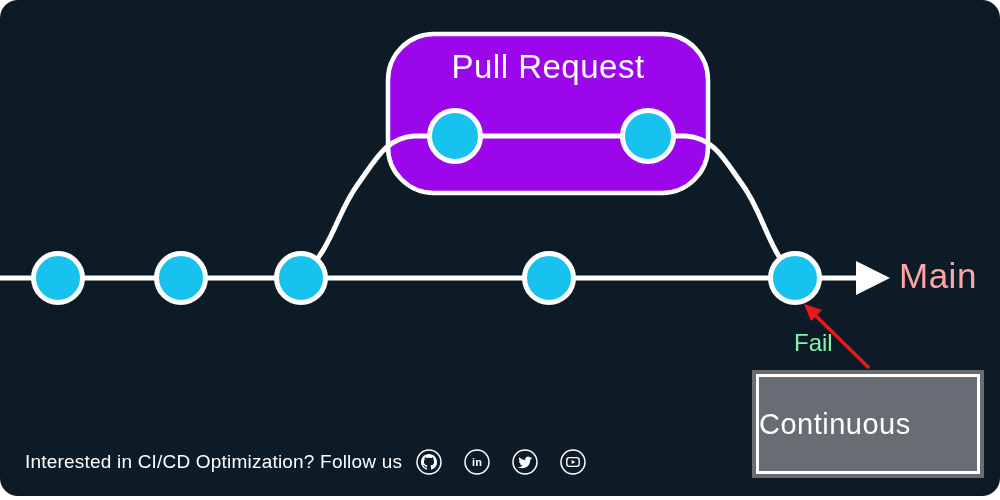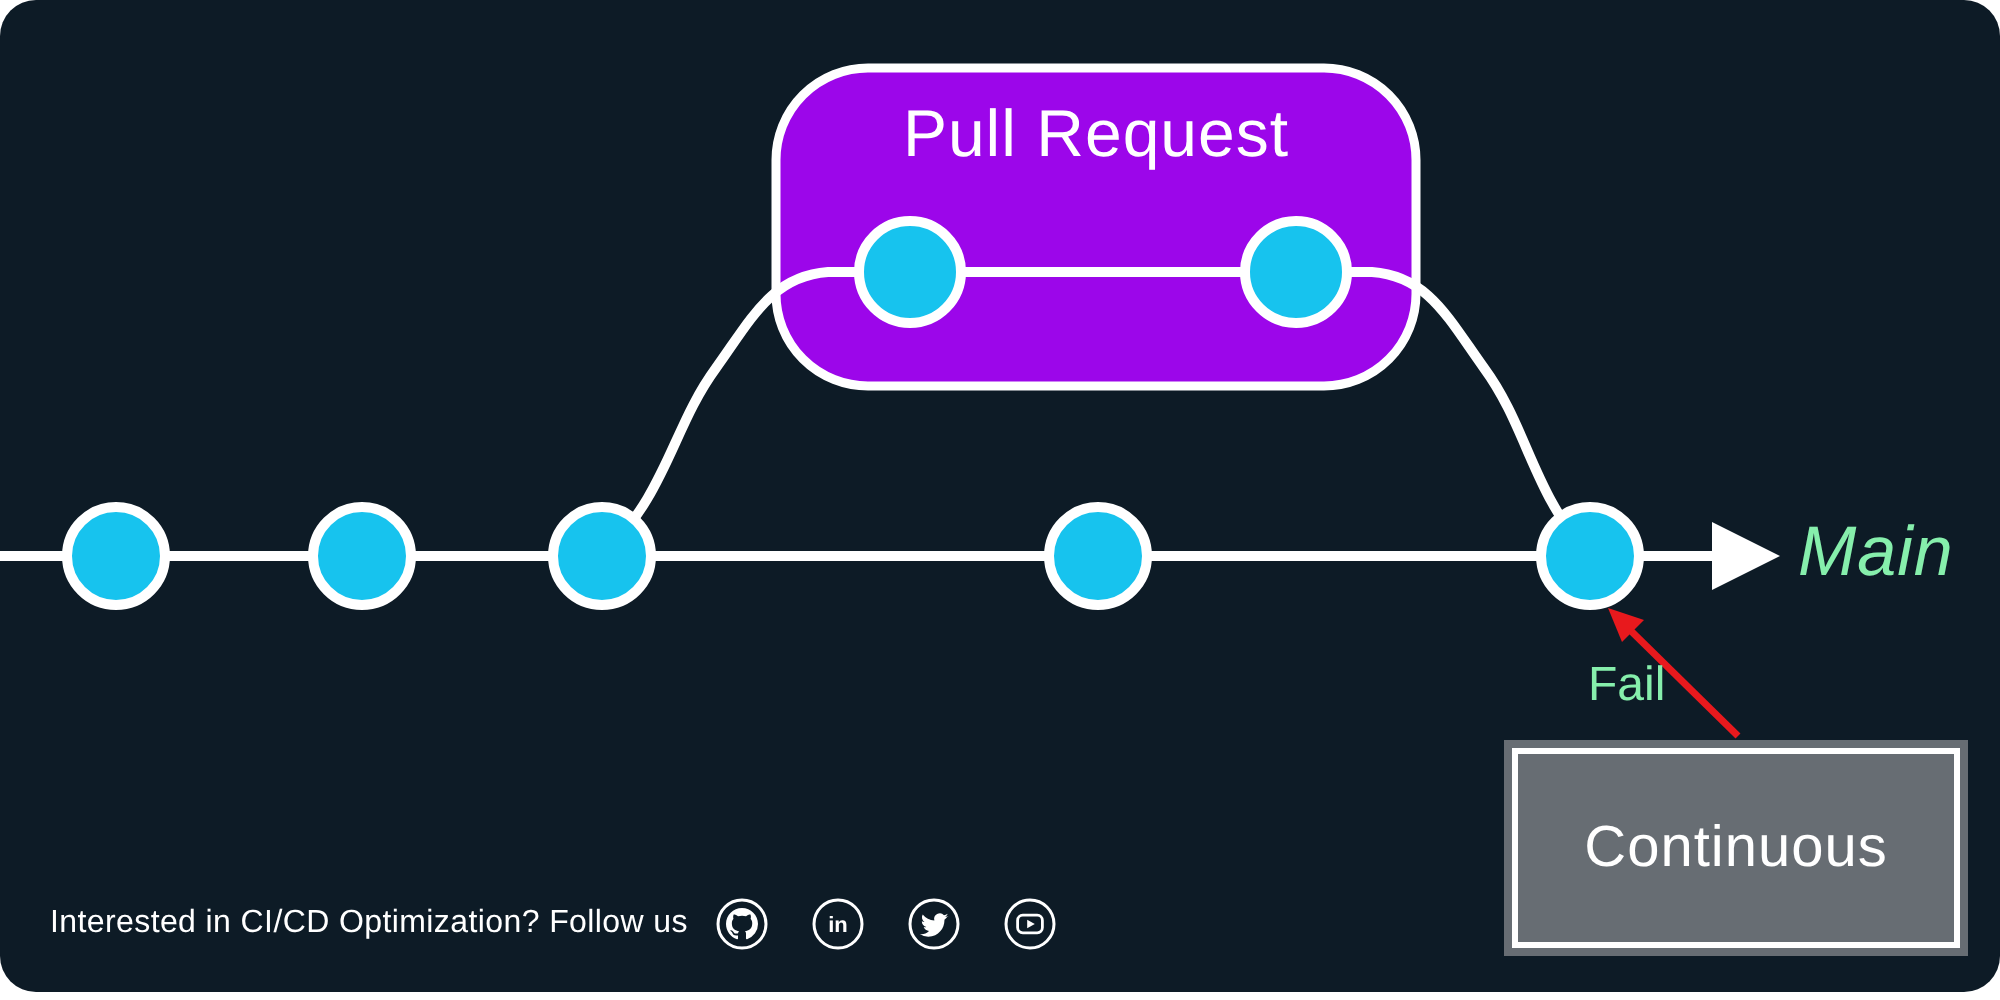--- a/index.html
+++ b/index.html
@@ -8,48 +8,48 @@
     background:#0d1b26; border-radius:18px; overflow:hidden;
   }
   .graph { position:absolute; left:0; top:0; width:1000px; height:500px; }
 
   .pr-label {
     position:absolute; left:388px; top:48px; width:320px;
     text-align:center; color:#ffffff; font-size:33px; letter-spacing:0.5px;
   }
   .main-label {
     position:absolute; left:899px; top:278px; transform:translateY(-54%);
-    color:#86efac; font-size:35px; letter-spacing:0.5px;font-style:italic;
+    color:#fca5a5; font-size:35px; letter-spacing:0.5px;
   }
   .fail-label {
     position:absolute; left:794px; top:329px;
     color:#86efac; font-size:24px;
   }
   .ci-box {
     position:absolute; left:752px; top:370px; width:232px; height:108px;
     background:#676d73; padding:4px; box-sizing:border-box;
   }
   .ci-inner {
     width:100%; height:100%; border:3px solid #ffffff; box-sizing:border-box;
-    display:flex; flex-direction:column; justify-content:center; align-items:center;
+    display:flex; flex-direction:row; align-items:center;
     gap:7px;
   }
   .ci-line { color:#ffffff; font-size:29px; letter-spacing:0.5px; line-height:1; }
 
   .logo {
     position:absolute; top:28px; right:15px;
     display:flex; align-items:center; gap:7px;
   }
   .logo-text { color:#ffffff; font-size:21px; font-weight:bold; letter-spacing:0.2px; }
 
   .footer {
     position:absolute; left:25px; top:449px;
     display:flex; align-items:center;
   }
-  .footer-text { color:#ffffff; font-size:16px; letter-spacing:0.2px; }
+  .footer-text { color:#ffffff; font-size:19px; letter-spacing:0.2px; }
   .social { display:flex; gap:22px; margin-left:14px; }
   .social .icon { width:26px; height:26px; display:block; cursor:pointer; }
 </style>
 </head>
 <body>
 
 <div class="card">
 
   <svg class="graph" viewBox="0 0 1000 500">
 

